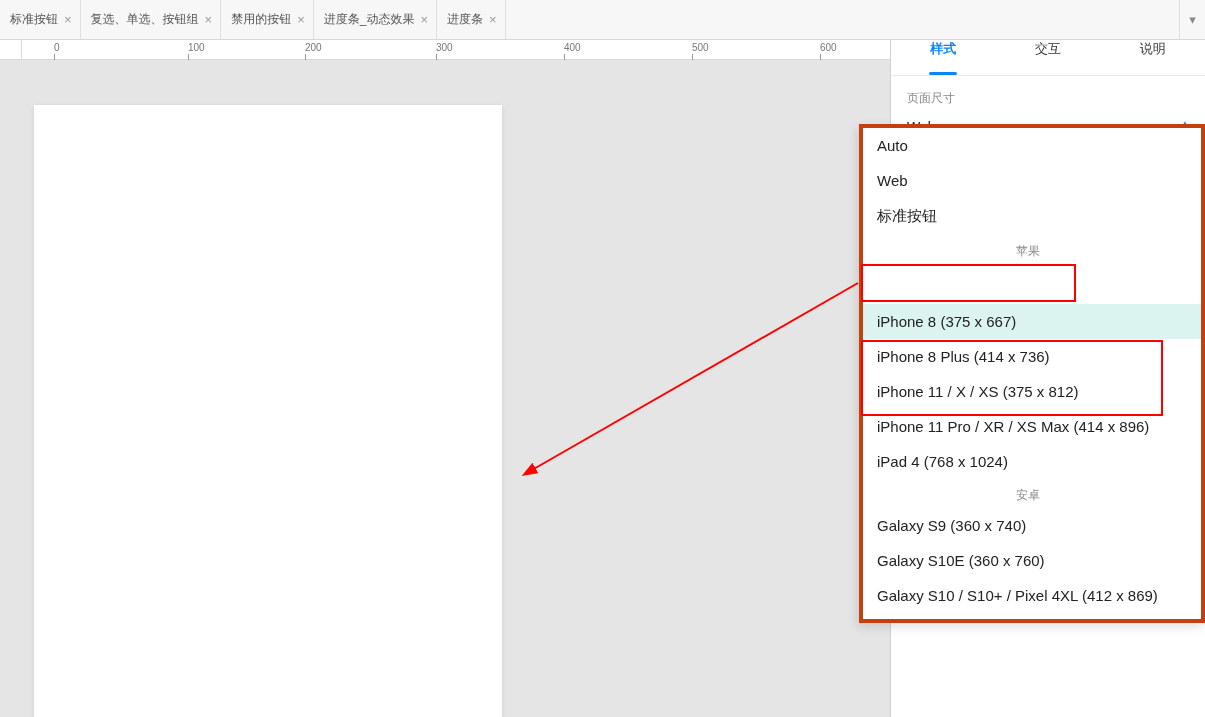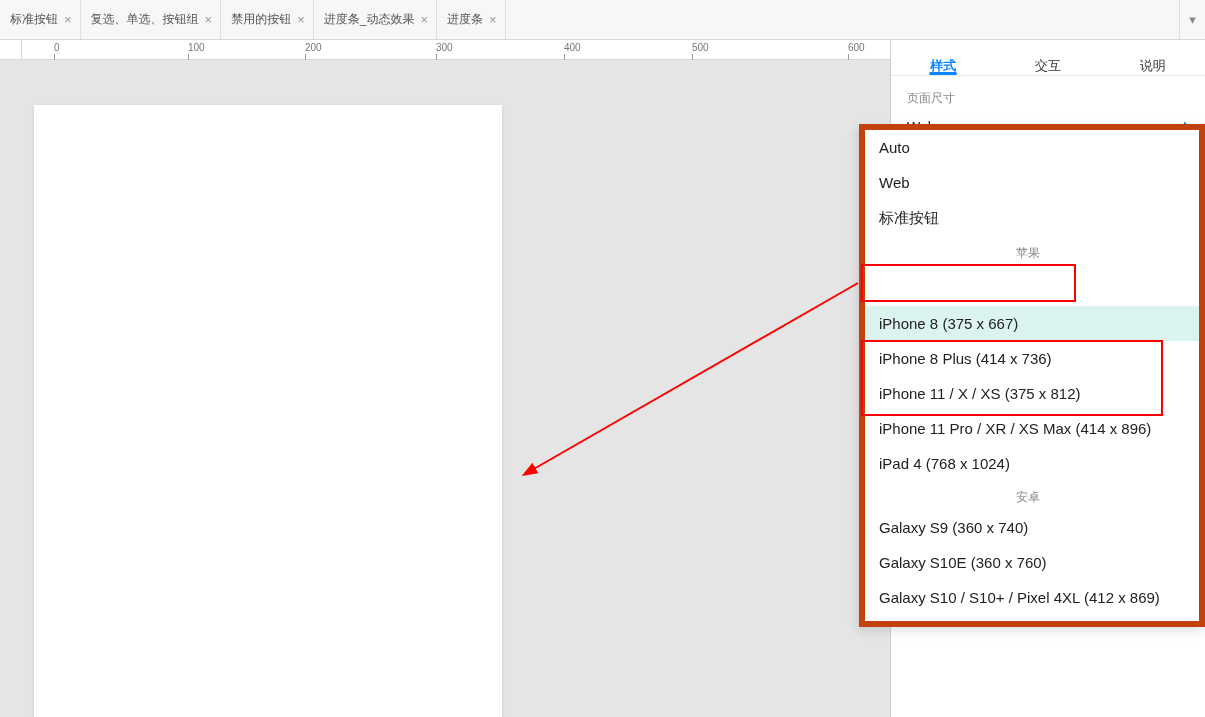--- a/index.html
+++ b/index.html
@@ -13,27 +13,27 @@
   .main { flex: 1; display: flex; min-height: 0; }
   .canvas-pane { position: relative; flex: 1; display: flex; flex-direction: column; min-width: 0; border-right: 1px solid #d0d0d0; }
   .ruler-corner { position: absolute; left: 0; top: 0; width: 22px; height: 20px; background: #fff; border-right: 1px solid #d9d9d9; border-bottom: 1px solid #d9d9d9; z-index: 3; }
   .ruler-h { position: absolute; left: 22px; right: 0; top: 0; height: 20px; background: #fff; border-bottom: 1px solid #d9d9d9; z-index: 2; }
   .ruler-h .tick { position: absolute; top: 2px; font-size: 10px; color: #777; transform: translateX(-2px); }
   .ruler-h .tick::after { content: ""; position: absolute; left: 0; top: 12px; width: 1px; height: 6px; background: #999; }
   .canvas-scroll { position: absolute; left: 0; right: 0; top: 20px; bottom: 0; overflow: hidden; background: #e5e5e5; }
   .page { position: absolute; left: 34px; top: 45px; width: 468px; height: 660px; background: #fff; box-shadow: 0 1px 4px rgba(0,0,0,0.1); }
   .right-panel { width: 314px; background: #fff; display: flex; flex-direction: column; position: relative; }
   .panel-tabs { display: flex; height: 36px; border-bottom: 1px solid #eaeaea; }
-  .ptab { flex: 1; display: flex; align-items: flex-end; justify-content: center; font-size: 13px; color: #333; cursor: pointer; position: relative; }
+  .ptab { flex: 1; display: flex; align-items: flex-start; justify-content: center; font-size: 13px; color: #333; cursor: pointer; position: relative; }
   .ptab.active { color: #0a84ff; font-weight: 600; }
   .ptab.active::after { content: ""; position: absolute; left: 50%; transform: translateX(-50%); bottom: 0; width: 28px; height: 3px; background: #0a84ff; border-radius: 2px; }
   .section-label { padding: 14px 16px 6px 16px; font-size: 12px; color: #888; }
   .size-select { margin: 0 16px 0 16px; height: 30px; border-bottom: 2px solid #0a84ff; display: flex; align-items: center; justify-content: space-between; cursor: pointer; font-size: 14px; color: #222; }
   .sel-arrows { display: flex; flex-direction: column; align-items: center; line-height: 6px; font-size: 8px; color: #0a84ff; }
-  .dropdown { position: absolute; top: 124px; right: 0; width: 346px; background: #fff; border: 6px solid #c2410c; box-shadow: -2px 4px 10px rgba(0,0,0,0.12); z-index: 20; padding-bottom: 6px; }
+  .dropdown { position: absolute; top: 124px; right: 0; width: 346px; background: #fff; border: 4px solid #c2410c; box-shadow: -2px 4px 10px rgba(0,0,0,0.12); z-index: 20; padding-bottom: 6px; }
   .dd-item { padding: 9px 14px; font-size: 15px; color: #222; cursor: pointer; }
   .dd-item.sel { background: #dcf4ef; margin-top: 40px; }
   .dd-group { text-align: center; font-size: 12px; color: #888; padding: 8px 8px 4px 0; }
   .hl-box { position: absolute; border: 2px solid #ff0000; pointer-events: none; z-index: 25; }
   .arrow-svg { position: absolute; z-index: 18; pointer-events: none; }
 </style>
 </head>
 <body>
 
 <div class="app">
@@ -69,21 +69,21 @@
 
     <div class="canvas-pane">
       <div class="ruler-corner"></div>
       <div class="ruler-h">
         <span class="tick" style="left:34px">0</span>
         <span class="tick" style="left:168px">100</span>
         <span class="tick" style="left:285px">200</span>
         <span class="tick" style="left:416px">300</span>
         <span class="tick" style="left:544px">400</span>
         <span class="tick" style="left:672px">500</span>
-        <span class="tick" style="left:828px">600</span>
+        <span class="tick" style="left:800px">600</span>
       </div>
       <div class="canvas-scroll">
         <div class="page"></div>
       </div>
     </div>
 
     <div class="right-panel">
       <div class="panel-tabs">
         <div class="ptab active">
             <span>样式</span>

